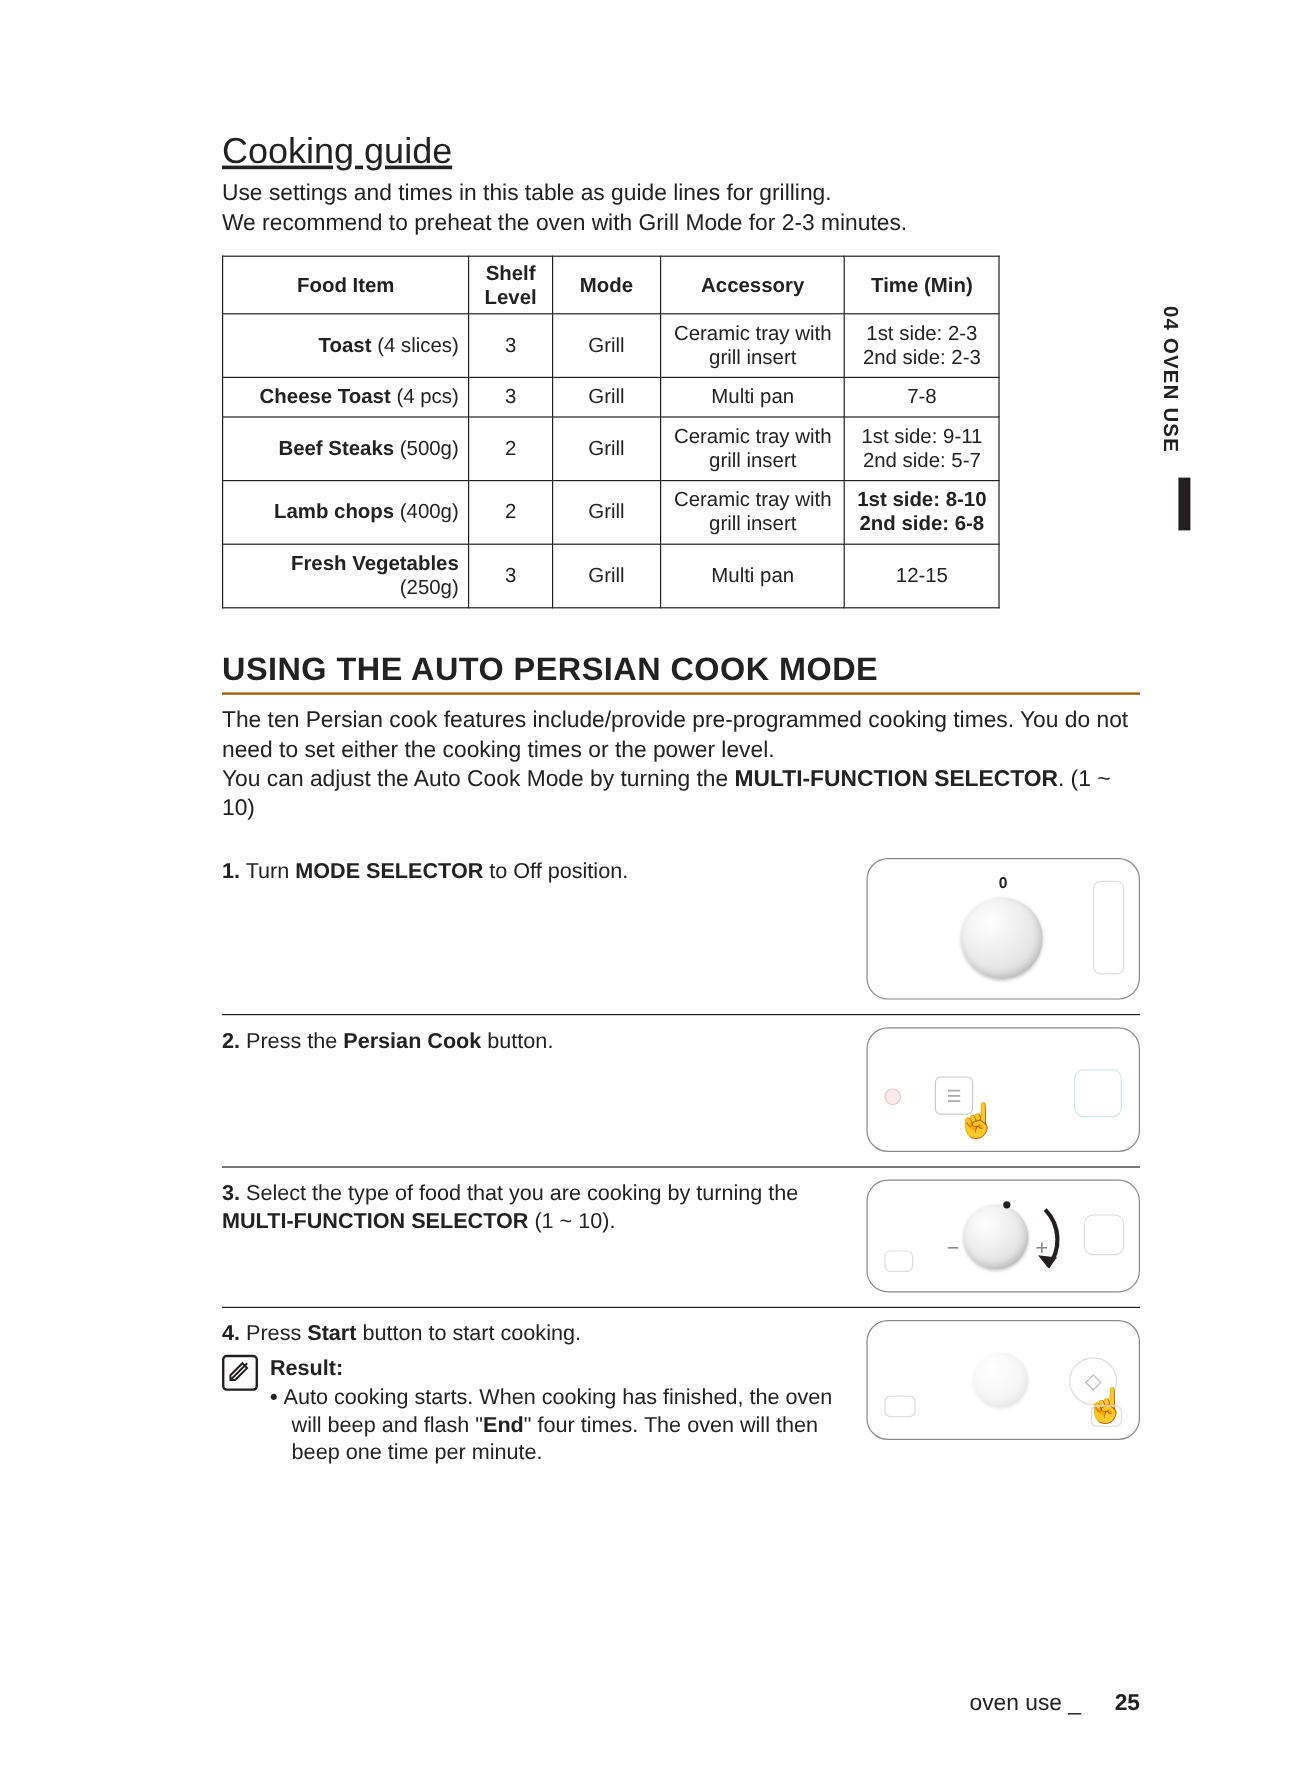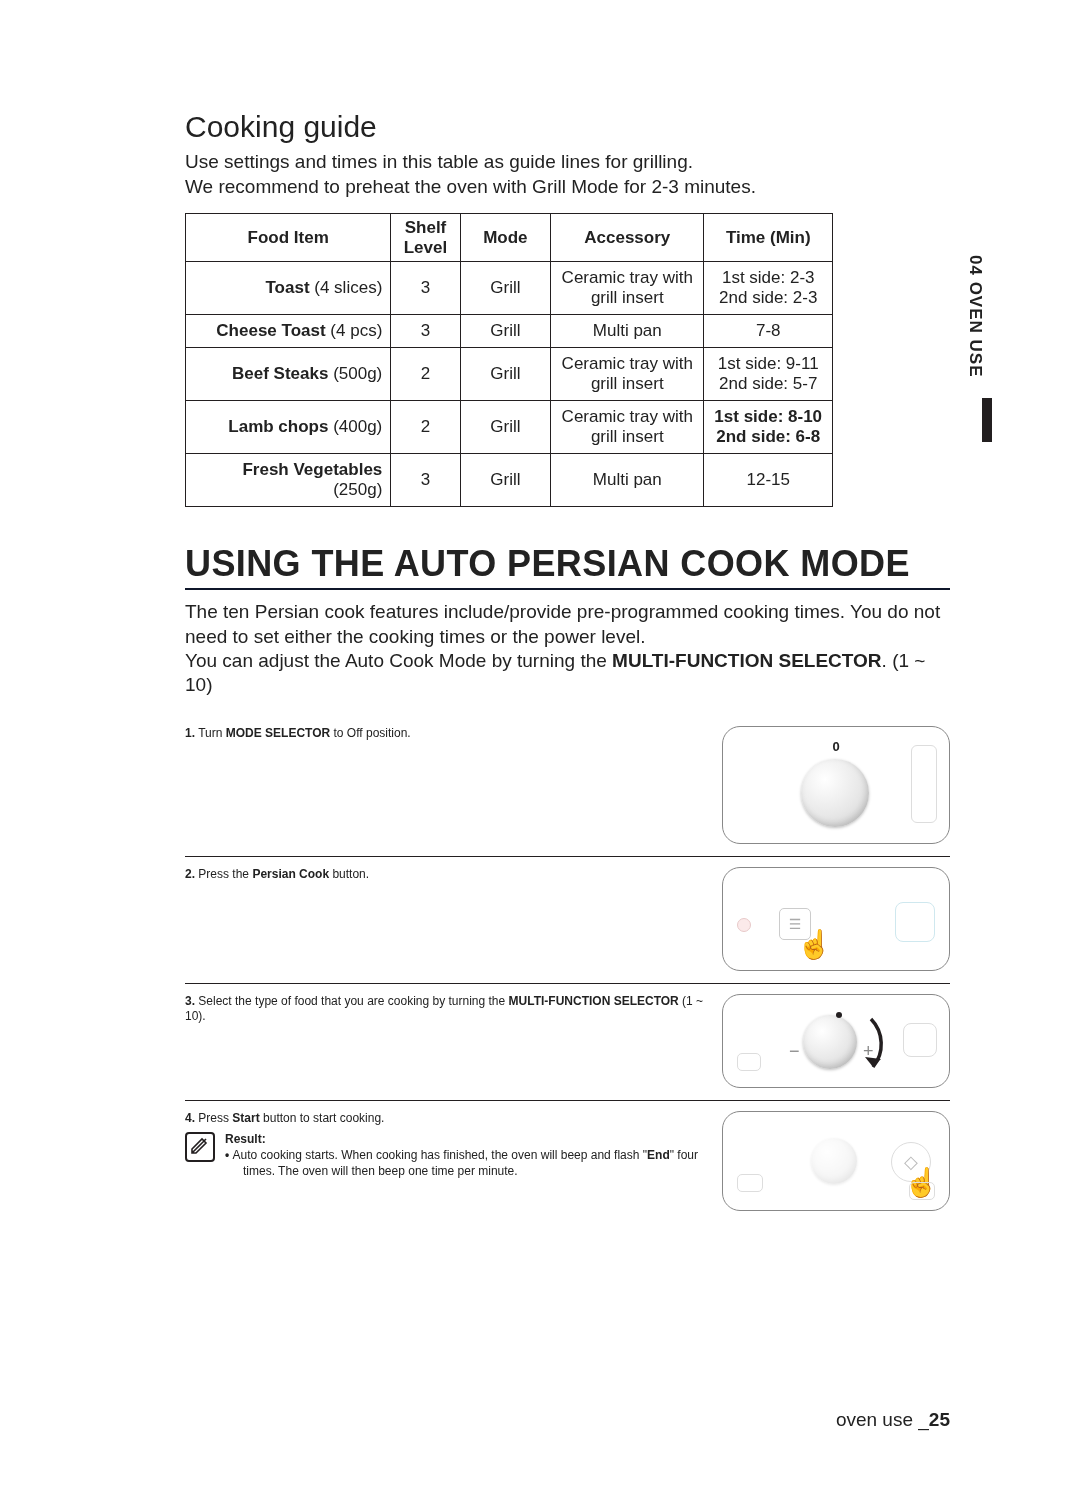--- a/index.html
+++ b/index.html
@@ -29,20 +29,21 @@
     right: 88px;
     top: 398px;
     width: 10px;
     height: 44px;
     background: #231f20;
   }
   h2.cooking-guide {
     font-size: 30px;
     font-weight: 500;
     margin-bottom: 6px;
+    text-decoration: underline;
   }
   .intro {
     font-size: 19px;
     line-height: 1.3;
     margin-bottom: 14px;
   }
   table.grill {
     width: 648px;
     border-collapse: collapse;
     font-size: 17px;
@@ -59,44 +60,44 @@
     padding: 4px 6px;
     line-height: 1.15;
   }
   table.grill td.food {
     text-align: right;
     padding-left: 10px;
   }
   table.grill td.food .fname { font-weight: bold; }
   table.grill td.food .fqty { font-weight: normal; }
   h1.section {
-    font-size: 36px;
+    font-size: 27px;
     font-weight: bold;
     letter-spacing: 0.4px;
-    border-bottom: 2px solid #0f172a;
+    border-bottom: 2px solid #a16207;
     padding-bottom: 3px;
     margin-bottom: 10px;
   }
   .body-text {
     font-size: 19px;
     line-height: 1.28;
     margin-bottom: 18px;
   }
   .body-text .bold { font-weight: bold; }
   .steps { }
   .step {
     display: flex;
     border-bottom: 1px solid #231f20;
     padding: 10px 0 12px 0;
     gap: 14px;
   }
   .step:last-child { border-bottom: none; }
   .step .textcol {
     flex: 1;
-    font-size: 12px;
+    font-size: 18px;
     line-height: 1.3;
   }
   .step .textcol .num { font-weight: bold; display: inline; }
   .step .textcol .bold { font-weight: bold; }
   .step .imgcol {
     width: 228px;
     flex: 0 0 228px;
   }
   .panel {
     width: 228px;
@@ -173,21 +174,21 @@
   ul.bullet { list-style: none; padding-left: 0; }
   ul.bullet li::before { content: "•  "; font-weight: bold; }
   ul.bullet li { text-indent: -18px; padding-left: 18px; }
 
   .footer {
     position: absolute;
     bottom: 60px;
     right: 130px;
     font-size: 19px;
   }
-  .footer .pn { font-weight: bold; }
+  .footer .pn { font-weight: bold; margin-left: 28px; }
 </style>
 </head>
 <body>
 
 <div class="page">
 
   <div class="side-tab">04 OVEN USE</div>
   <div class="side-bar"></div>
 
   <h2 class="cooking-guide">Cooking guide</h2>

